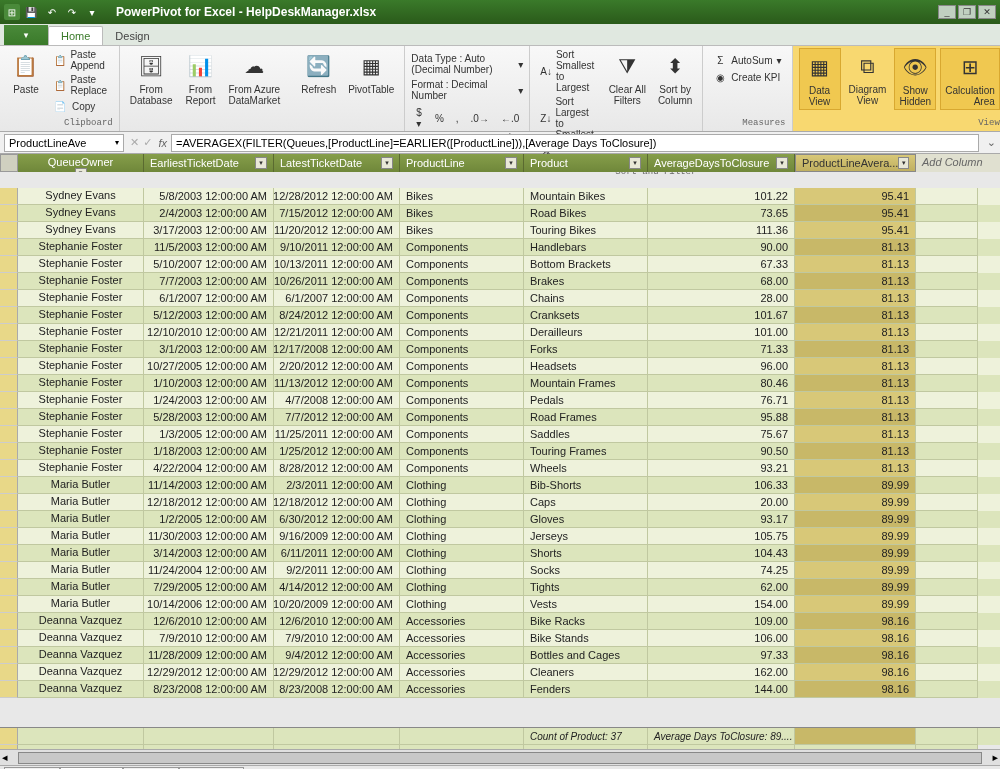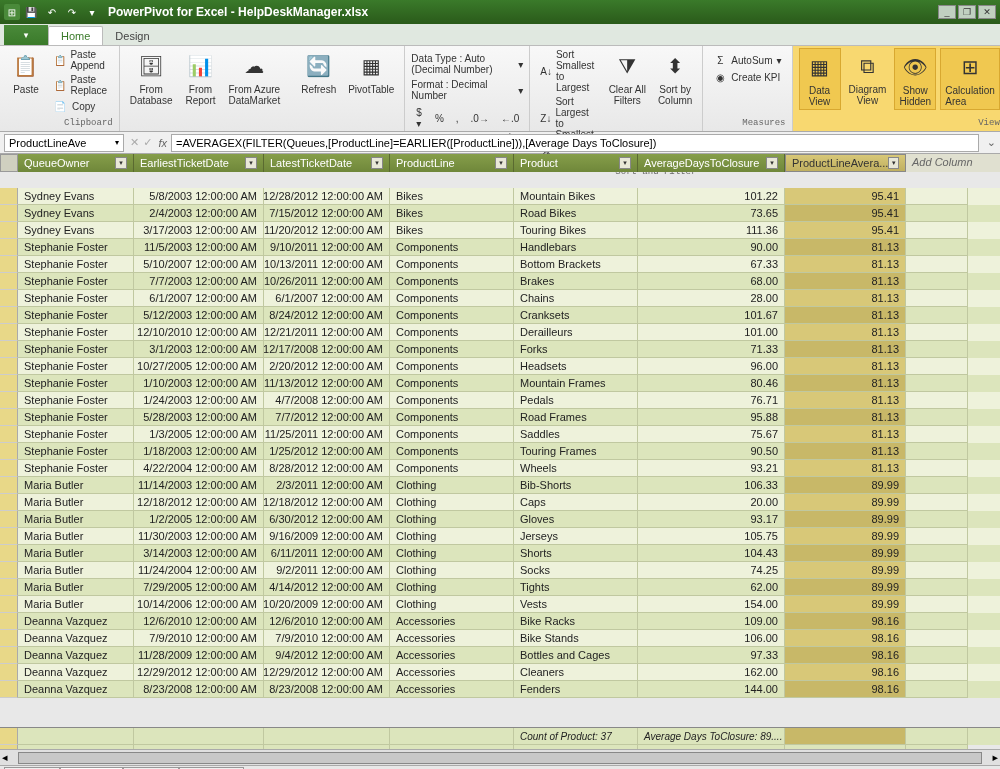--- a/index.html
+++ b/index.html
@@ -2,21 +2,21 @@
 <html><head>
 <meta charset="utf-8">
 <style>
 * { margin: 0; padding: 0; box-sizing: border-box; font-family: 'Segoe UI', Tahoma, sans-serif; }
 body { width: 1000px; height: 769px; background: #e8e8e8; overflow: hidden; font-size: 11px; }
 
 
 .titlebar { height: 24px; background: linear-gradient(to bottom, #3a7a2a, #2a5a1a); display: flex; align-items: center; color: white; padding: 0 4px; }
 .titlebar .icons-left { display: flex; gap: 4px; align-items: center; }
 .titlebar .icons-left span { width: 16px; height: 16px; display: inline-flex; align-items: center; justify-content: center; font-size: 10px; }
-.titlebar .title { margin-left: 8px; font-size: 12px; font-weight: bold; }
+.titlebar .title { margin-left: 16px; font-size: 12px; font-weight: bold; }
 .titlebar .win-ctrl { margin-left: auto; display: flex; gap: 2px; }
 .titlebar .win-ctrl span { width: 18px; height: 14px; background: #c0d0c0; border: 1px solid #888; display: inline-flex; align-items: center; justify-content: center; font-size: 9px; color: #333; }
 
 
 .tabs { height: 22px; background: #e0e8e0; display: flex; align-items: flex-end; padding-left: 4px; border-bottom: 1px solid #bbb; }
 .file-tab { width: 44px; height: 20px; background: linear-gradient(to bottom, #4a8a3a, #3a7a2a); color: white; display: flex; align-items: center; justify-content: center; font-size: 10px; cursor: pointer; }
 .tab { padding: 3px 12px; font-size: 11px; color: #444; cursor: pointer; }
 .tab.active { background: white; border: 1px solid #bbb; border-bottom: none; border-radius: 2px 2px 0 0; color: #3a7a2a; }
 
 
@@ -67,21 +67,21 @@
 
 
 .hscroll { height: 16px; background: #e0e0e0; border-top: 1px solid #aaa; display: flex; align-items: center; }
 .hscroll .thumb { width: 980px; height: 12px; background: #c8c8c8; border: 1px solid #888; margin: 0 8px; }
 
 .sheet-tabs { height: 20px; background: #e8e8e8; display: flex; align-items: center; padding: 0 4px; gap: 0; border-top: 1px solid #aaa; }
 .sheet-tab { padding: 2px 10px; font-size: 11px; border: 1px solid #999; background: #f0f0f0; cursor: pointer; border-bottom:none; }
 .sheet-tab.active { background: white; font-weight: bold; }
 
 
-.c0 { width: 116px; }
+.c0 { width: 126px; flex-direction: column; }
 .c1 { width: 130px; }
 .c2 { width: 126px; }
 .c3 { width: 124px; }
 .c4 { width: 124px; }
 .c5 { width: 147px; }
 .c6 { width: 121px; }
 .c7 { width: 62px; }
 </style>
 </head>
 <body>
@@ -238,21 +238,21 @@
           <span style="white-space:pre;text-align:center;">Diagram
 View</span>
         </div>
       <div class="big-btn highlighted-btn">
           <span class="icon">👁</span>
           <span style="white-space:pre;text-align:center;">Show
 Hidden</span>
         </div>
       <div class="big-btn highlighted-btn">
           <span class="icon">⊞</span>
-          <span style="white-space:pre;text-align:left;">Calculation
+          <span style="white-space:pre;text-align:right;">Calculation
 Area</span>
         </div>
     </div>
     <div class="ribbon-group-label">View</div>
   </div>
 </div>
 
 <div class="formula-bar">
   <div class="name-box">
       <span>ProductLineAve</span>

